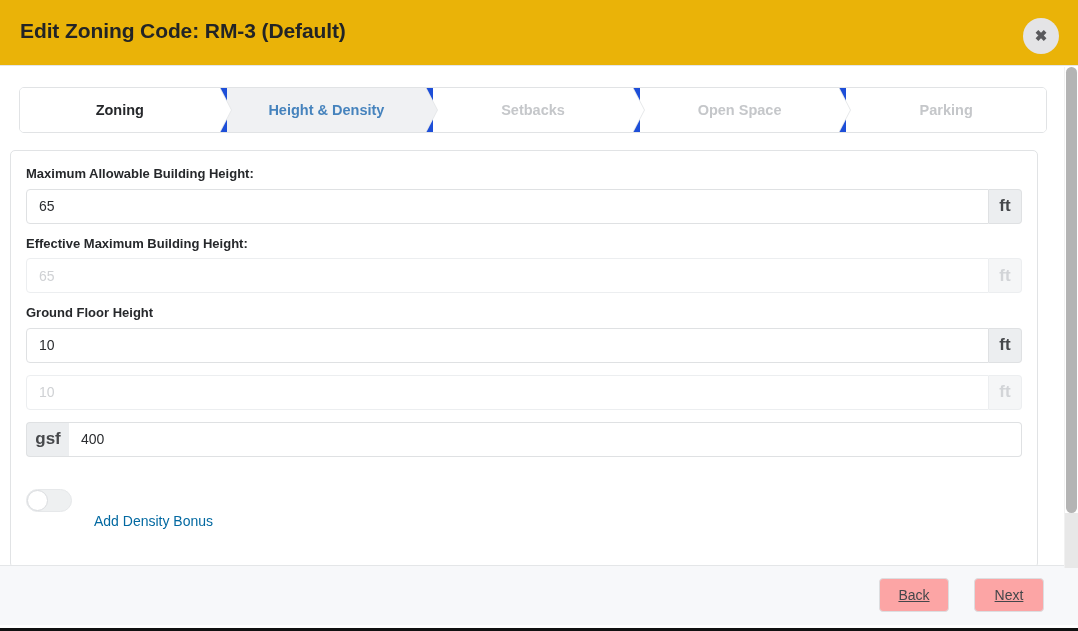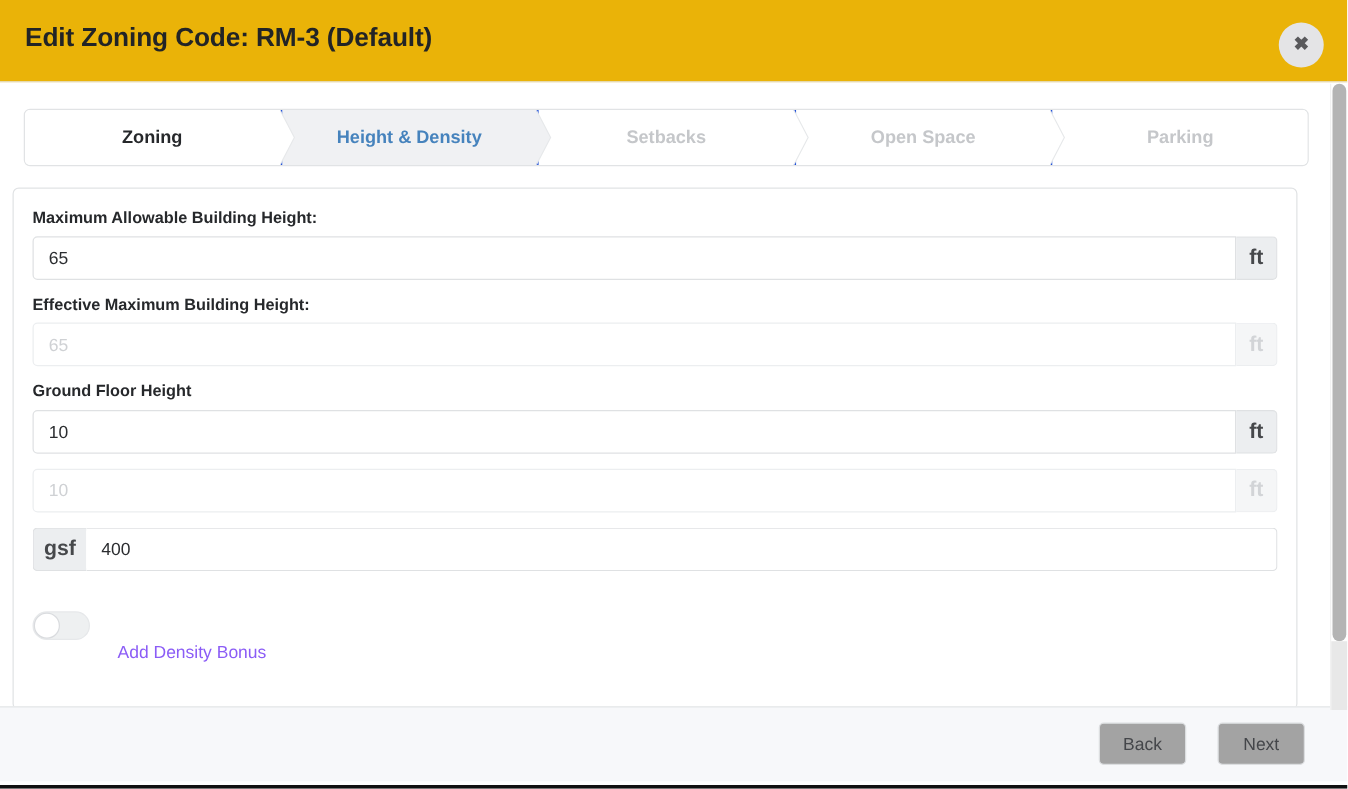--- a/index.html
+++ b/index.html
@@ -98,21 +98,21 @@
     position: relative;
     flex: 1 1 0;
     display: flex;
     align-items: center;
     justify-content: center;
     font-size: 14.5px;
     font-weight: bold;
     color: #c5c7ca;
     background: #ffffff;
     cursor: pointer;
-    border-right: 2px solid #1d4ed8;
+    border-right: 7px solid #1d4ed8;
     box-sizing: border-box;
   }
   .wizard-step:last-child { border-right: none; }
   .wizard-step .step-label { position: relative; z-index: 3; }
 
   
   .wizard-step .arrow,
   .wizard-step .arrow-edge {
     position: absolute;
     right: -11px;
@@ -255,21 +255,21 @@
     width: 21px;
     height: 21px;
     border-radius: 50%;
     background: #ffffff;
     border: 1px solid #dadcdf;
     box-sizing: border-box;
   }
   .toggle-label {
     margin-left: 22px;
     font-size: 14px;
-    color: #8b5cf6;
+    color: #0369a1;
     margin-top: 40px;
   }
 
   
   .scrollbar-track {
     position: absolute;
     right: 0;
     top: 67px;
     width: 14px;
     height: 501px;
@@ -309,25 +309,26 @@
     box-sizing: border-box;
   }
   .footer-btn {
     position: absolute;
     top: 12px;
     height: 34px;
     min-width: 70px;
     padding: 0 18px;
     border: 1px solid #dcdee0;
     border-radius: 4px;
-    background: #a3a3a3;
+    background: #fca5a5;
     font-family: "Liberation Sans", sans-serif;
     font-size: 14px;
     color: #44464a;
     cursor: pointer;
+    text-decoration: underline;
   }
   .btn-back { right: 129px; }
   .btn-next { right: 34px; }
 </style>
 </head>
 <body>
 
 <div class="modal">
 
   <div class="modal-header">

